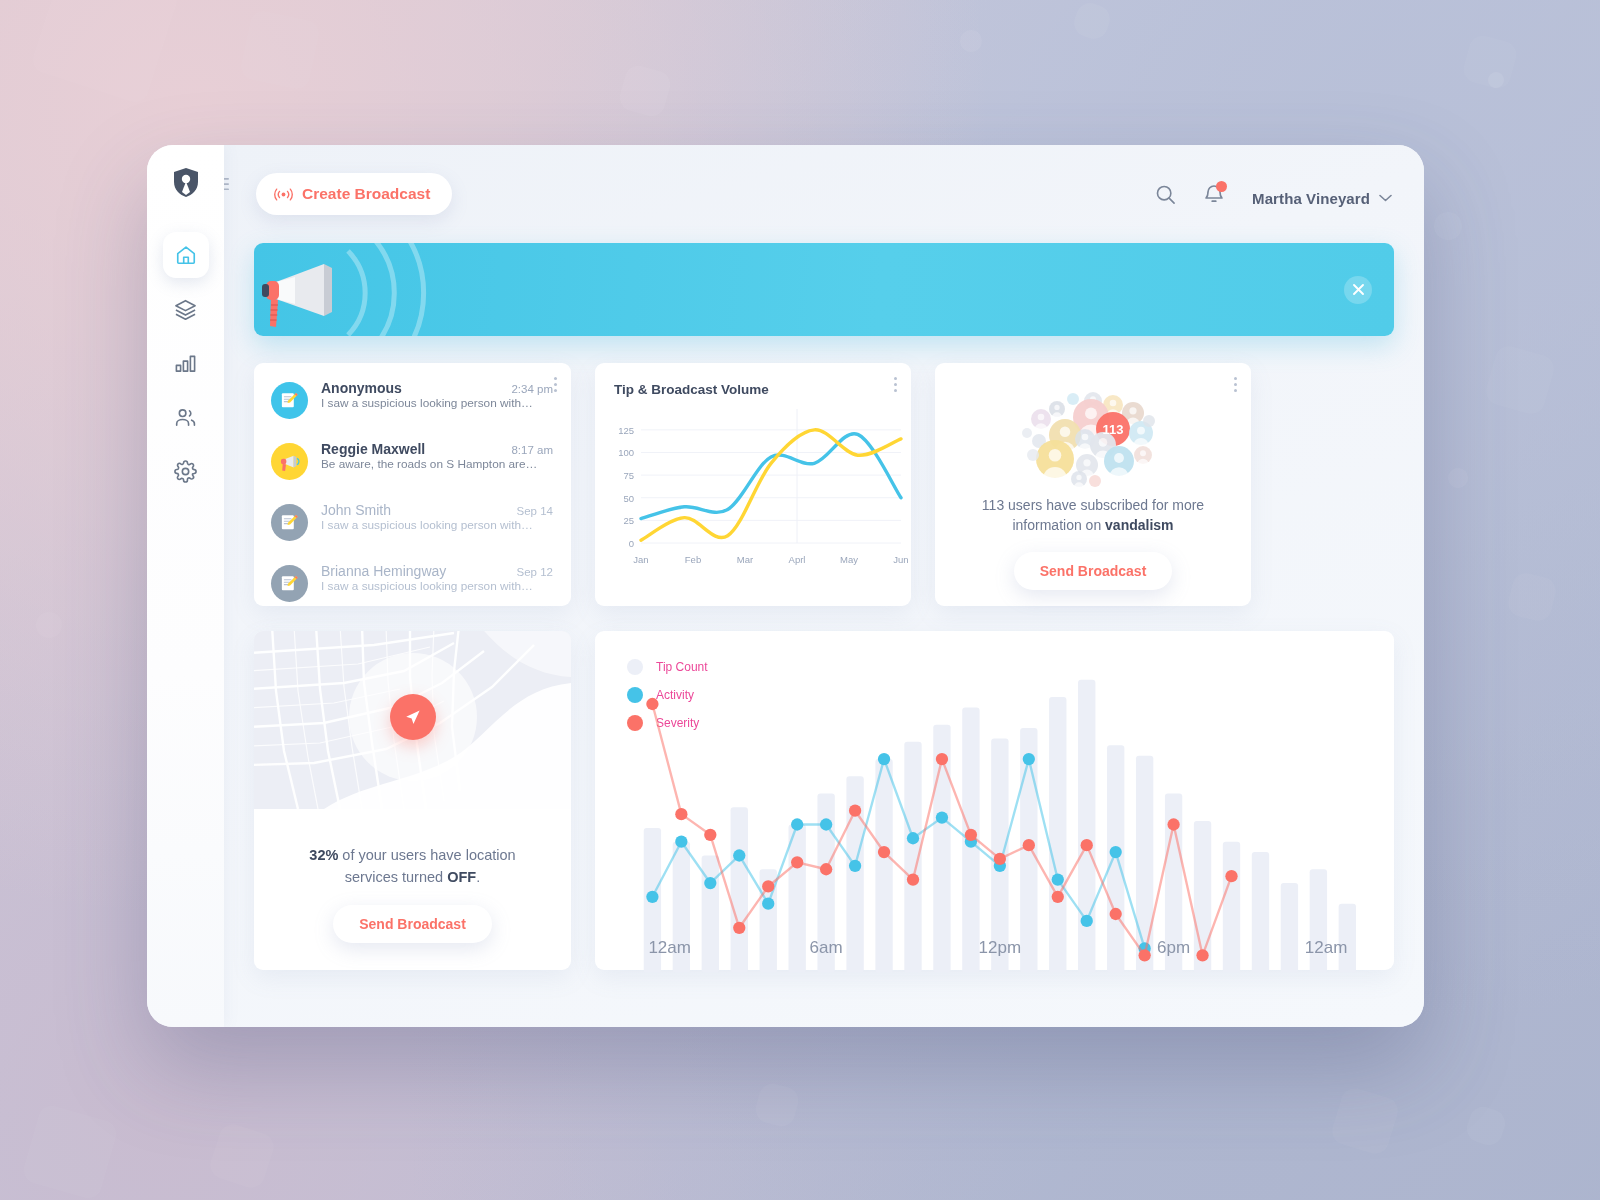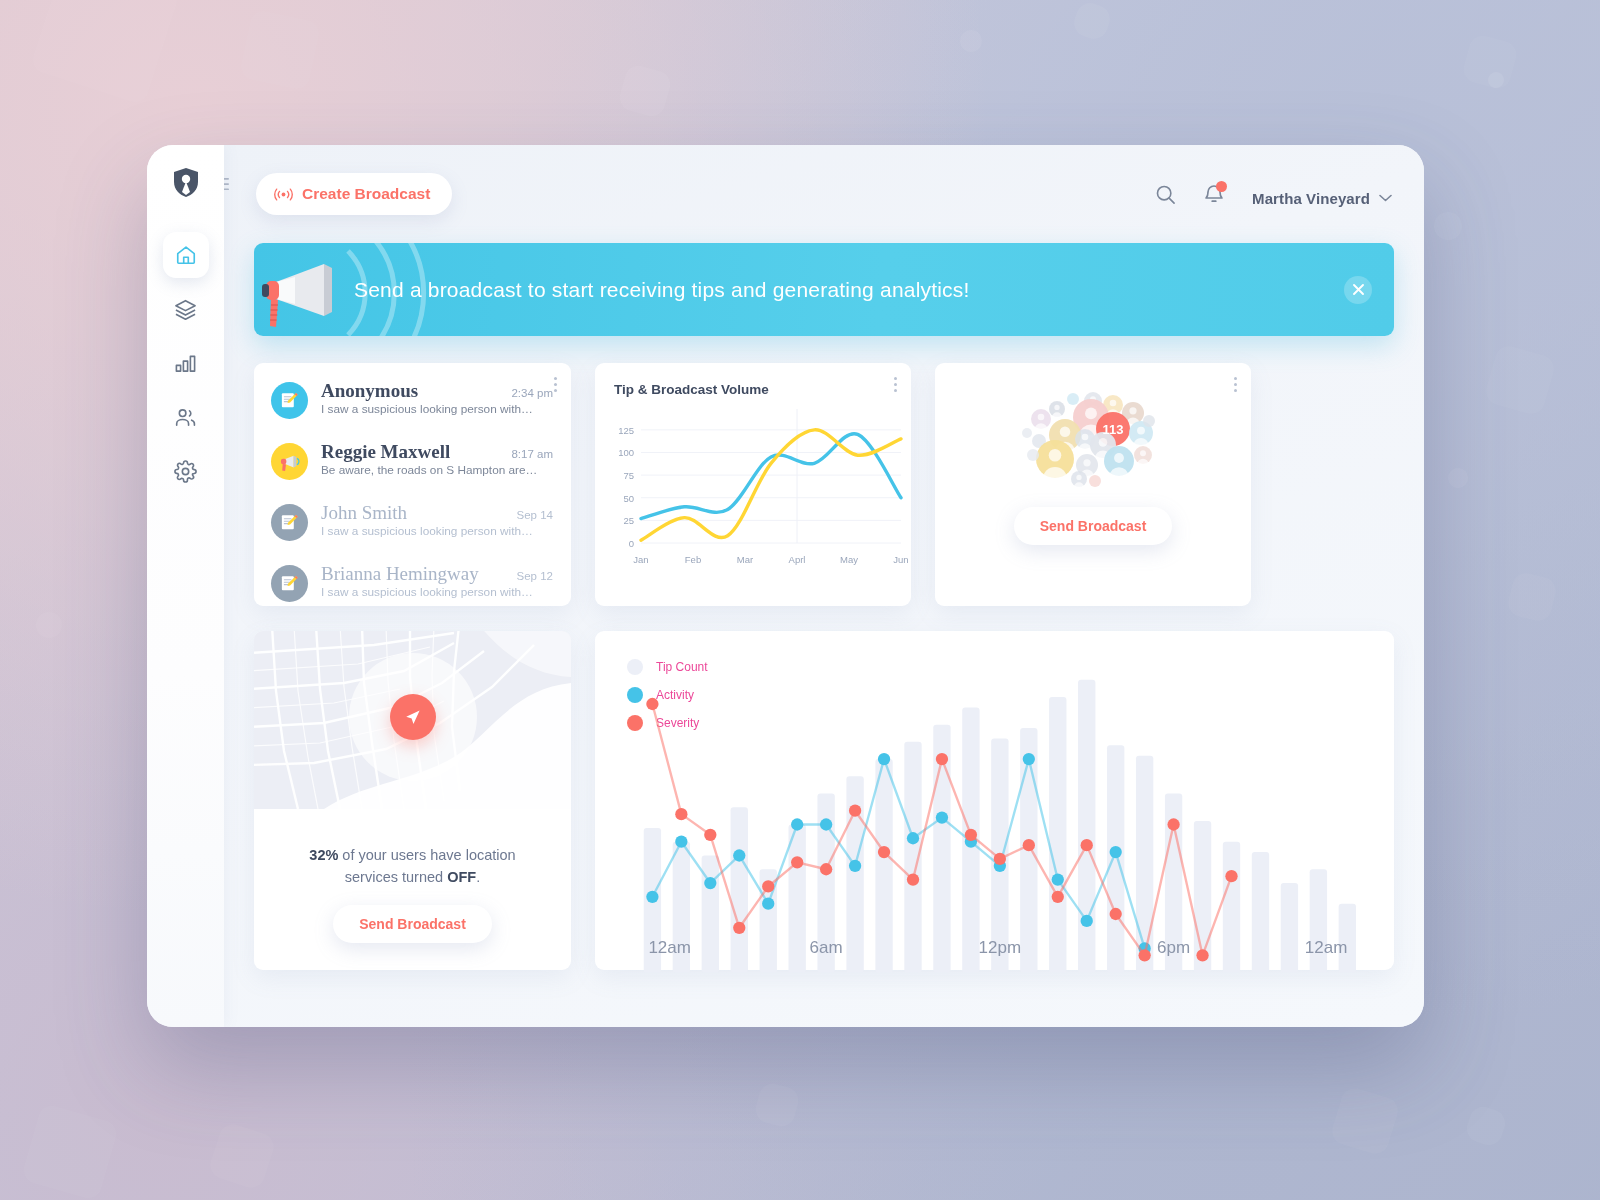--- a/index.html
+++ b/index.html
@@ -137,21 +137,21 @@
     padding: 11px 18px 11px 17px;
   }
   .tip-av {
     width: 37px; height: 37px; border-radius: 50%;
     flex: 0 0 37px; margin-right: 13px; margin-top: 2px;
     display: flex; align-items: center; justify-content: center;
     overflow: hidden;
   }
   .tip-body { flex: 1; min-width: 0; }
   .tip-head { display: flex; align-items: baseline; }
-  .tip-name { font-size: 19px; font-weight: bold; color: #3f4a60; font-family: Liberation Serif, serif; }
+  .tip-name { font-size: 14px; font-weight: bold; color: #3f4a60; }
   .tip-time { margin-left: auto; font-size: 11.5px; color: #9aa6bb; padding-left: 8px; }
   .tip-msg {
     font-size: 11.8px; color: #7d8799; margin-top: 0;
     white-space: nowrap; overflow: hidden; text-overflow: ellipsis;
   }
   .tip-row.faded .tip-name { color: #a9b5c8; font-weight: normal; }
   .tip-row.faded .tip-msg  { color: #b4bfd0; }
   .tip-row.faded .tip-time { color: #b4bfd0; }
 
   
@@ -329,21 +329,20 @@
       <svg class="megaphone" width="92" height="78" viewBox="0 0 92 78">
         <path d="M14 27 L62 9 V61 L14 44 Z" fill="#e8eaee"></path>
         <path d="M62 9 L70 13 V57 L62 61 Z" fill="#c8ccd4"></path>
         <path d="M14 27 L33 22 V49 L14 44 Z" fill="#ffffff" opacity=".75"></path>
         <rect x="4" y="26" width="13" height="19" rx="5" fill="#fb7268"></rect>
         <rect x="0" y="29" width="7" height="13" rx="3" fill="#3f4a60"></rect>
         <path d="M9 43 L16 45 L14 72 L8 71 Z" fill="#fb7268"></path>
         <path d="M9 50 h7 M8.6 55 h7 M8.3 60 h7 M8 65 h6.6" stroke="#e05f57" stroke-width="1.6"></path>
       </svg>
 
-      <div class="banner-text">Send a broadcast to start receiving tips and generating analytics!</div>
 
       <div class="banner-close">
         <svg width="13" height="13" viewBox="0 0 13 13" stroke="#ffffff" stroke-width="1.9" stroke-linecap="round">
           <path d="M2 2 L11 11 M11 2 L2 11"></path>
         </svg>
       </div>
     </div>
 
     <div class="row1">
 
@@ -557,20 +556,23 @@
                 <circle cx="102" cy="98" r="6" fill="#f6d7d3"></circle>
               </g>
               <g opacity="0.8">
                 <circle cx="156" cy="38" r="6" fill="#dfe3ea"></circle>
               </g>
               <g opacity="0.8">
                 <circle cx="34" cy="50" r="5" fill="#e6eaf0"></circle>
               </g>
               <text x="120" y="51" text-anchor="middle" fill="#ffffff" font-size="13" font-weight="bold" font-family="&quot;Liberation Sans&quot;, sans-serif">113</text>
             </svg>
+          <div class="subs-text">
+            <span>113 users have subscribed for more information on </span><b>vandalism</b>
+          </div>
           <button class="pill-btn">Send Broadcast</button>
         </div>
       </div>
     </div>
 
     <div class="row2">
 
       <div class="card card-map">
         <div class="map-vis">
           <svg width="317" height="178" viewBox="0 0 317 178" style="position:absolute;inset:0;">

